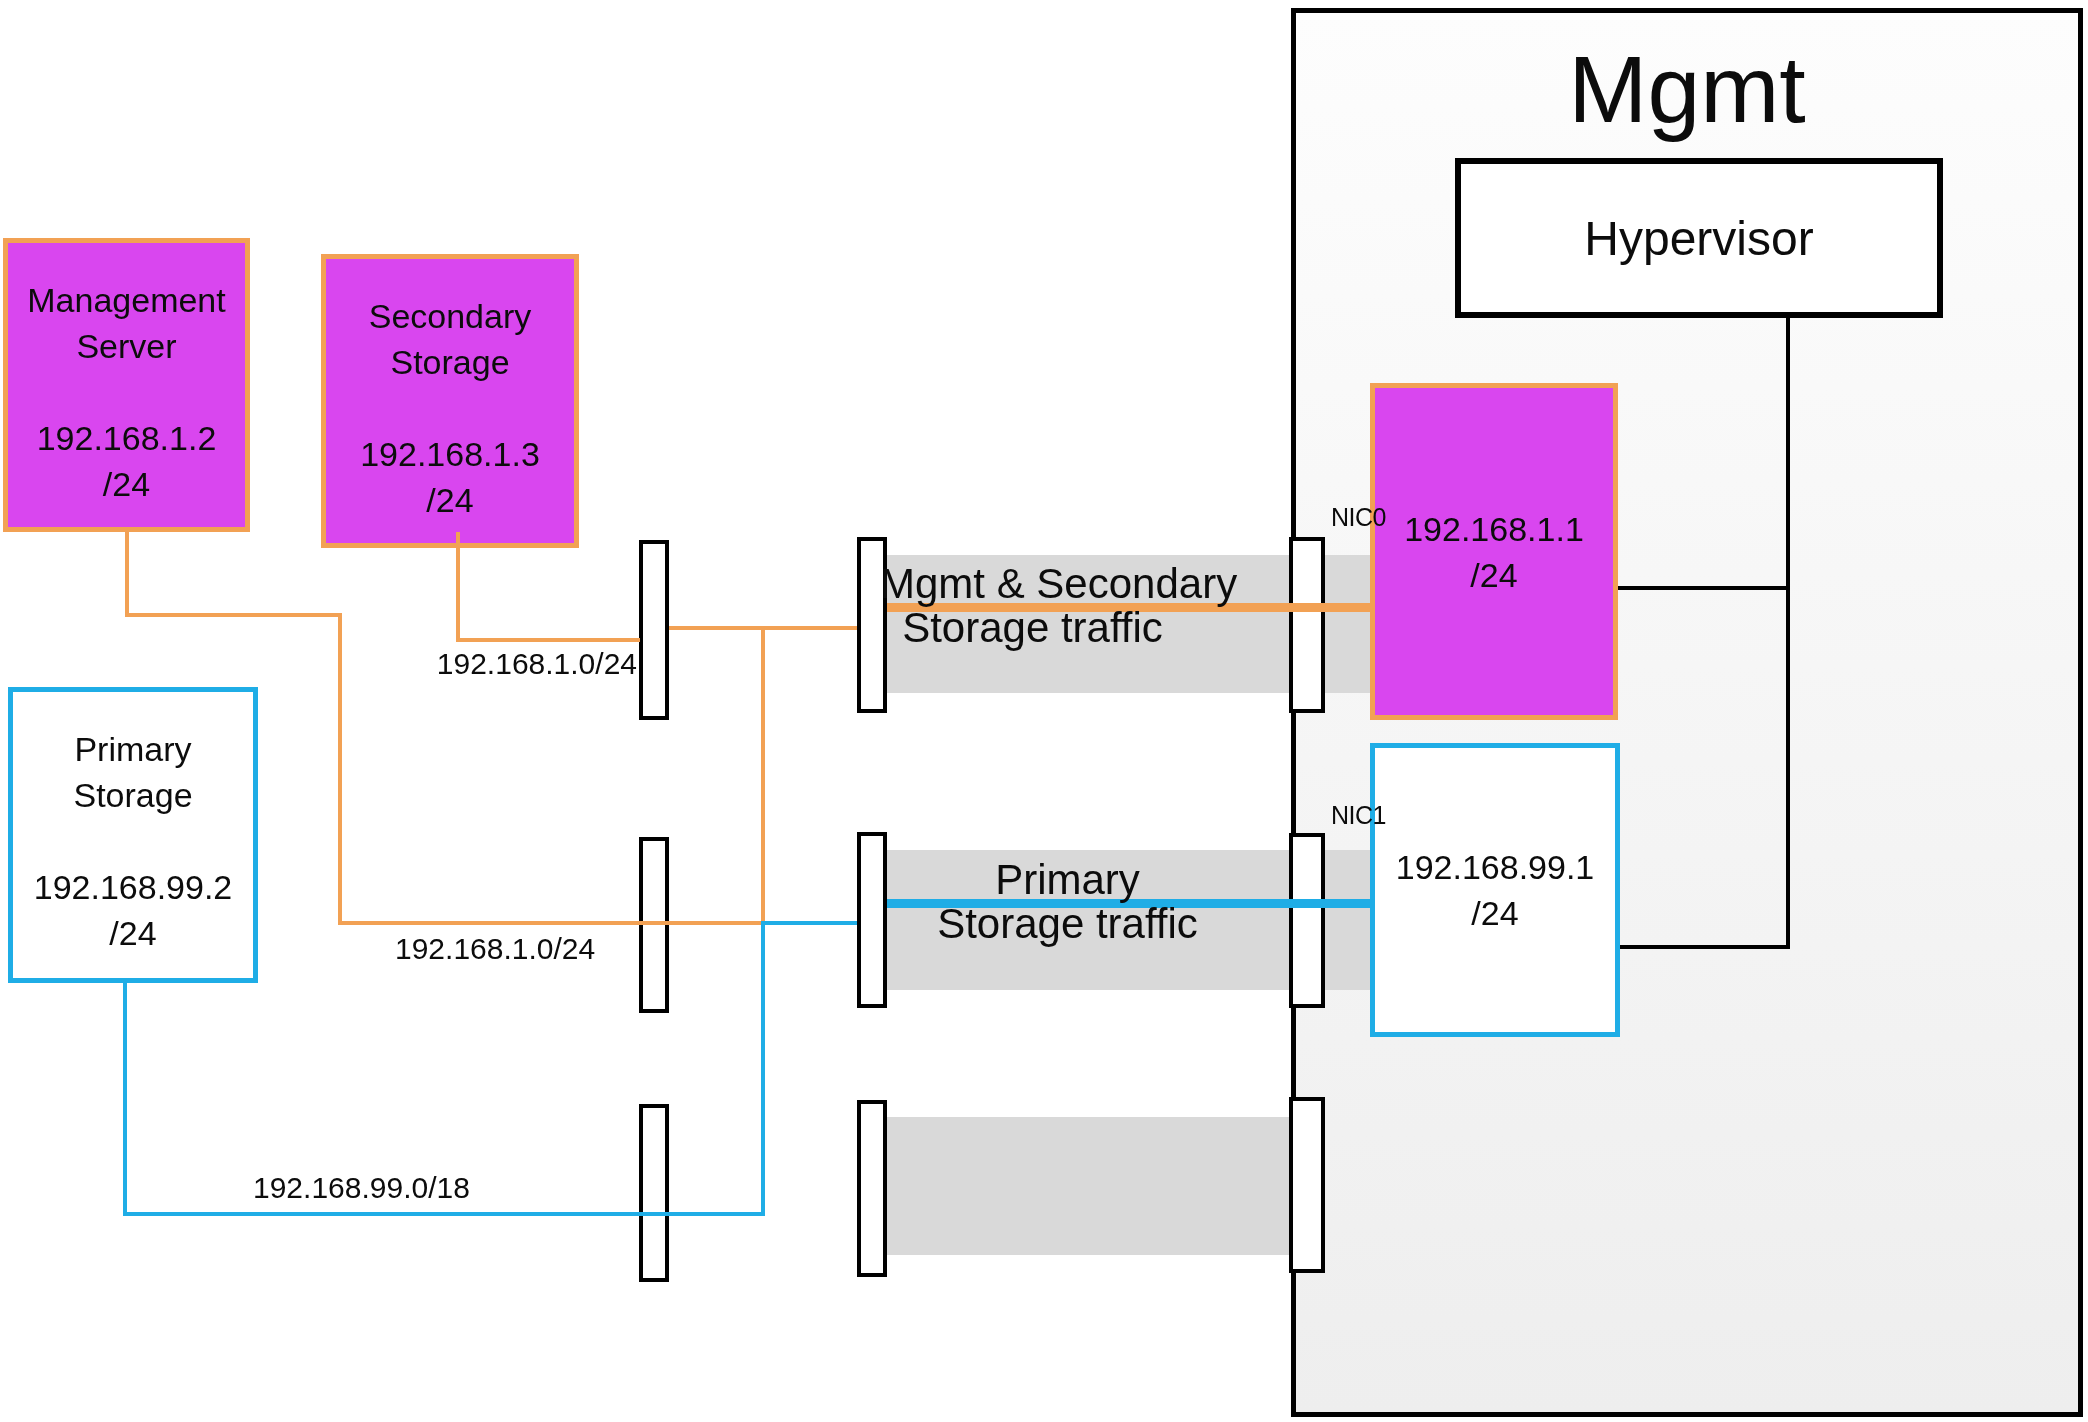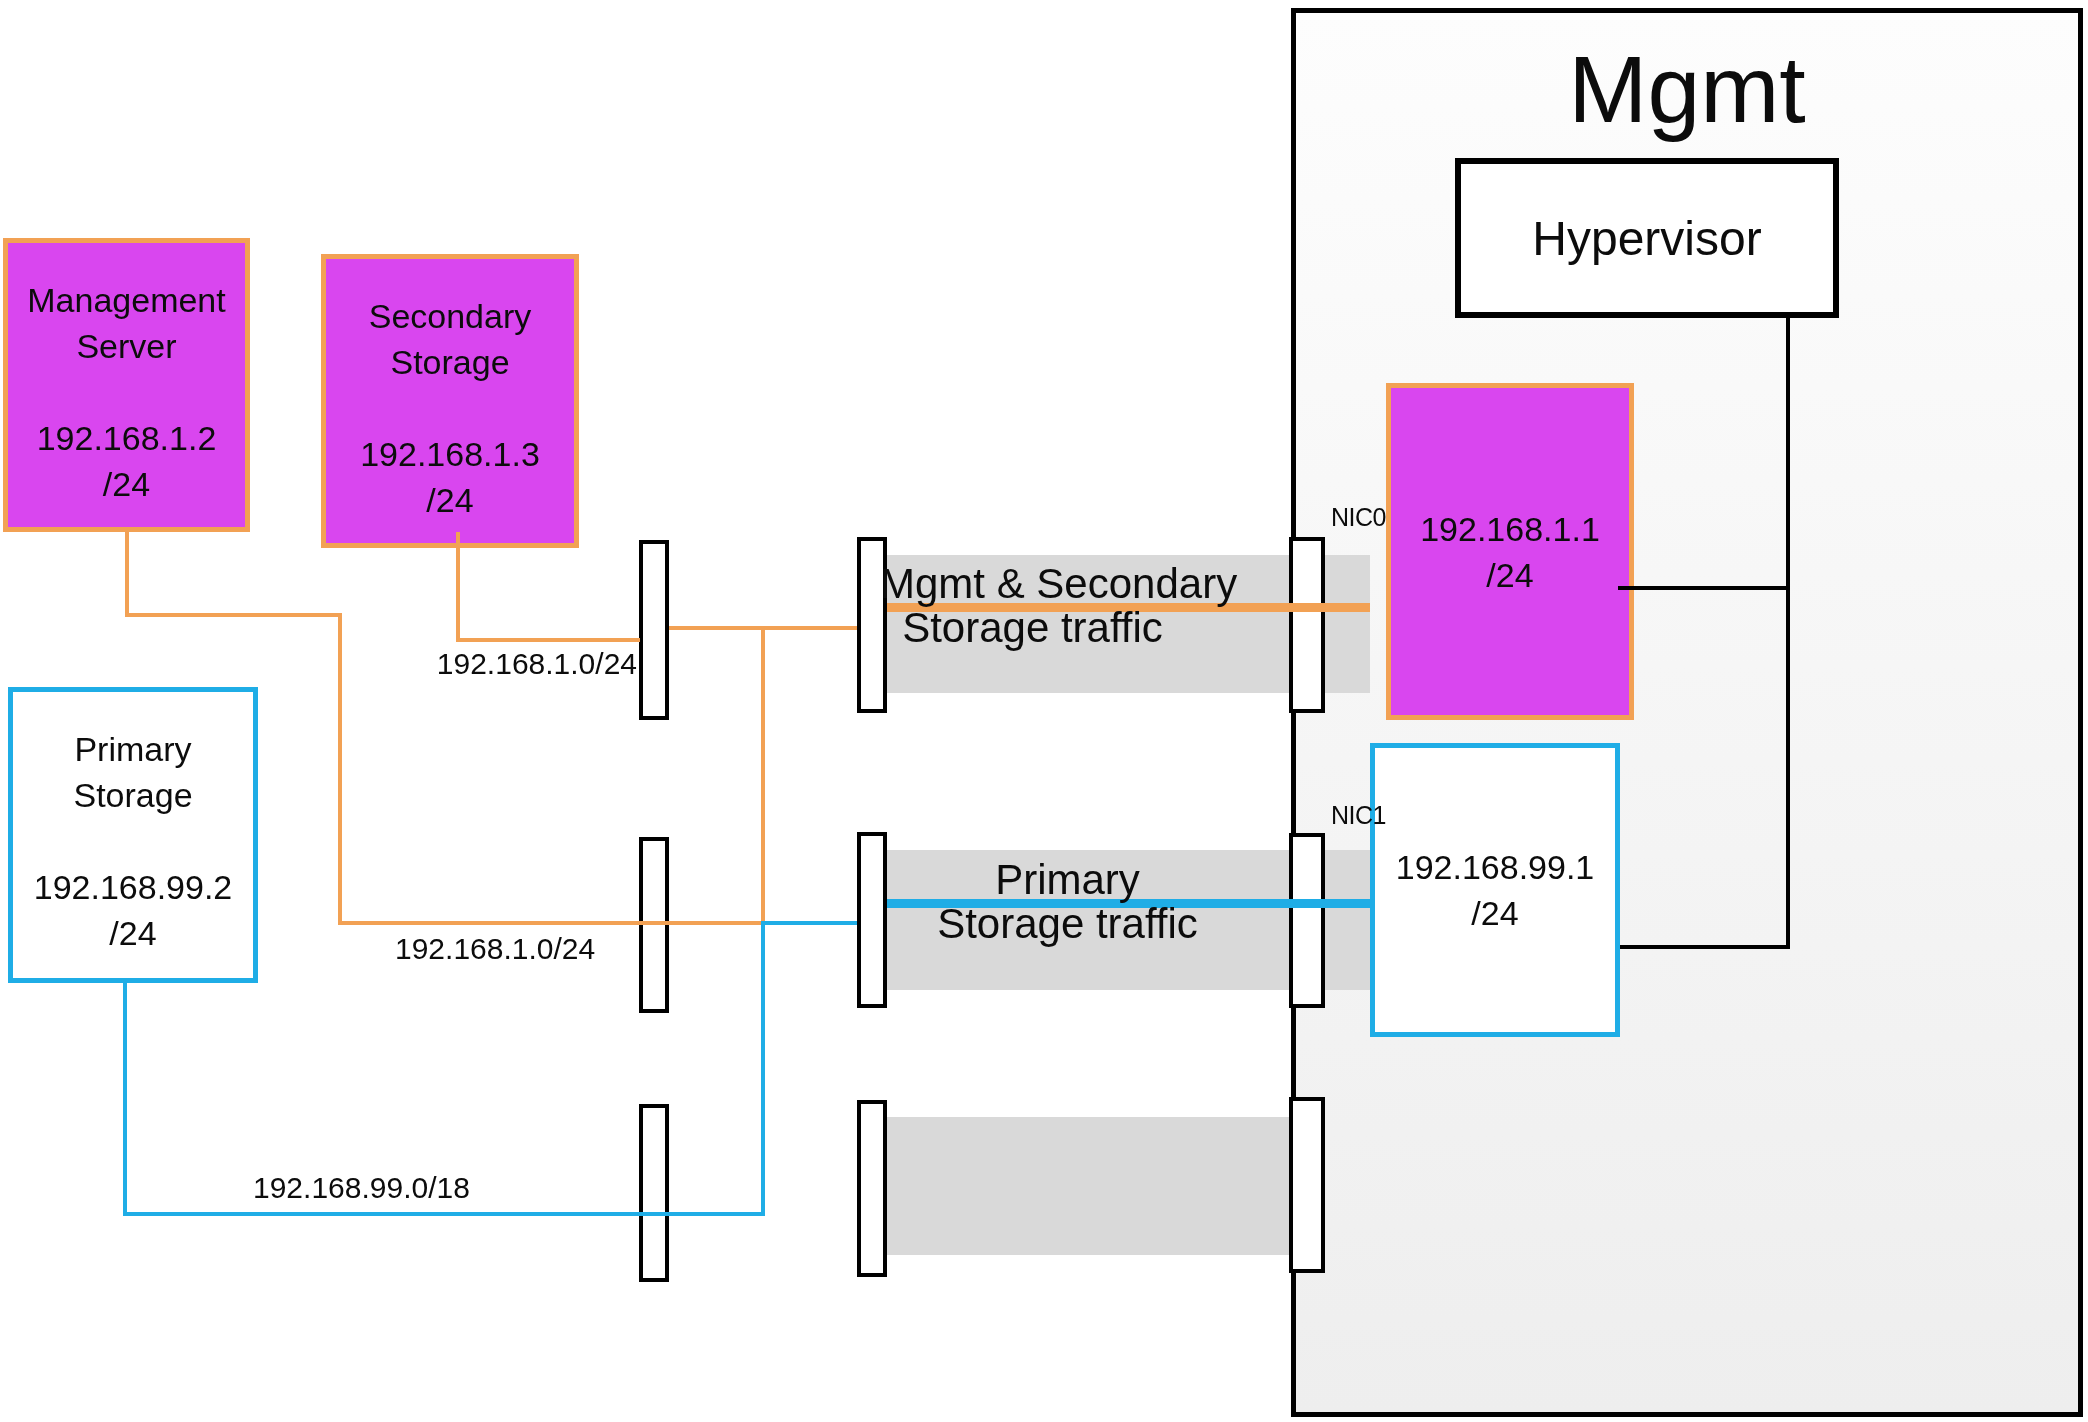--- a/index.html
+++ b/index.html
@@ -37,25 +37,25 @@
 
 
   <div class="abs bigbox" style="left:1291px;top:8px;width:792px;height:1409px;">
     <div class="title-host">Mgmt</div>
   </div>
 
   <div class="abs band" style="left:887px;top:555px;width:483px;height:138px;"></div>
   <div class="abs band" style="left:887px;top:850px;width:483px;height:140px;"></div>
   <div class="abs band" style="left:887px;top:1117px;width:404px;height:138px;"></div>
 
-  <div class="abs whitebox" style="left:1455px;top:158px;width:384px;height:160px;border-width:6px;">
+  <div class="abs whitebox" style="left:1455px;top:158px;width:488px;height:160px;border-width:6px;">
     <div class="title-hyperv">Hypervisor</div>
   </div>
 
-  <div class="abs border-orange ipbox" style="left:1370px;top:383px;width:248px;height:337px;margin-left:16px;">
+  <div class="abs border-orange ipbox" style="left:1370px;top:383px;width:248px;height:337px;">
     <div>192.168.1.1</div>
     <div>/24</div>
   </div>
   <div class="abs border-blue ipbox" style="left:1370px;top:743px;width:250px;height:294px;">
     <div>192.168.99.1</div>
     <div>/24</div>
   </div>
 
   <div class="abs border-orange servertext" style="left:3px;top:238px;width:247px;height:294px;">
     <div>Management</div>

